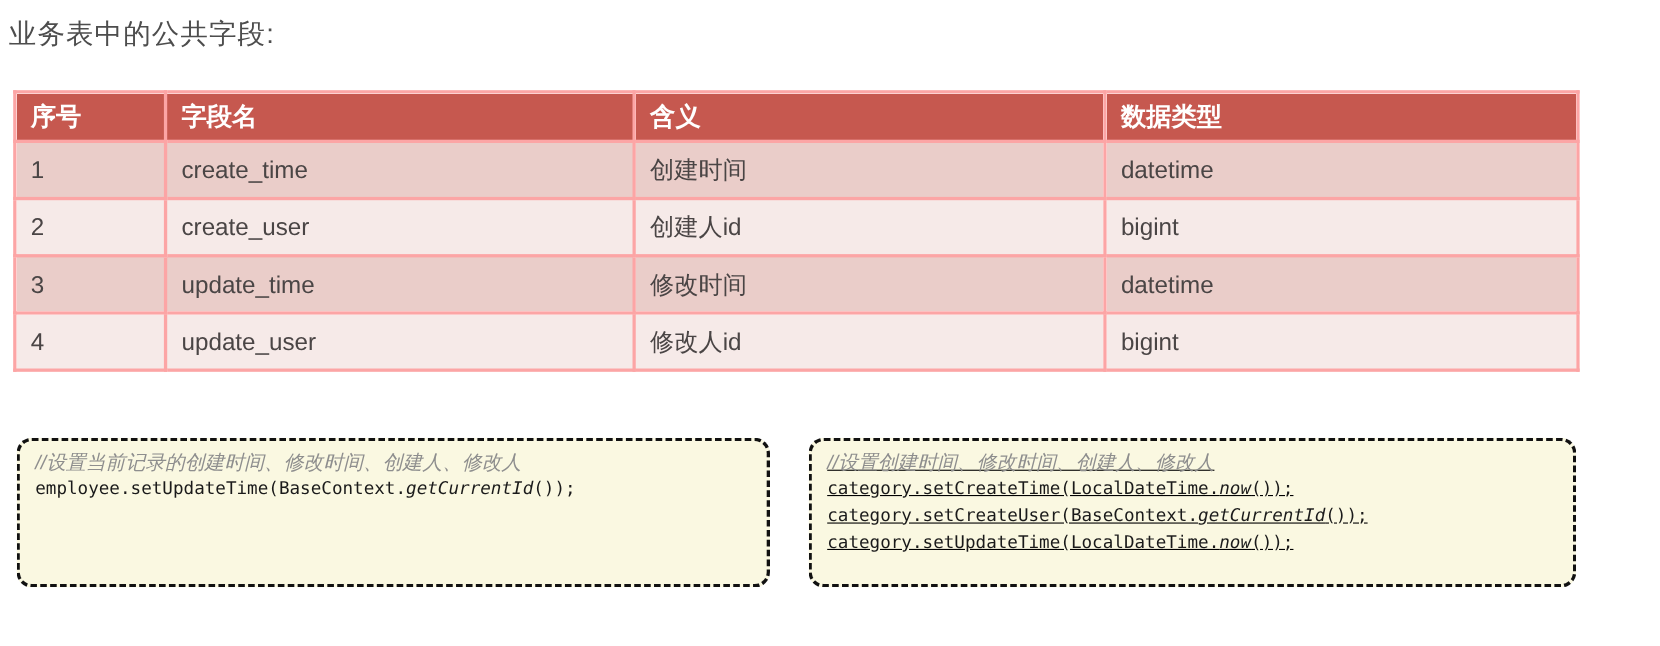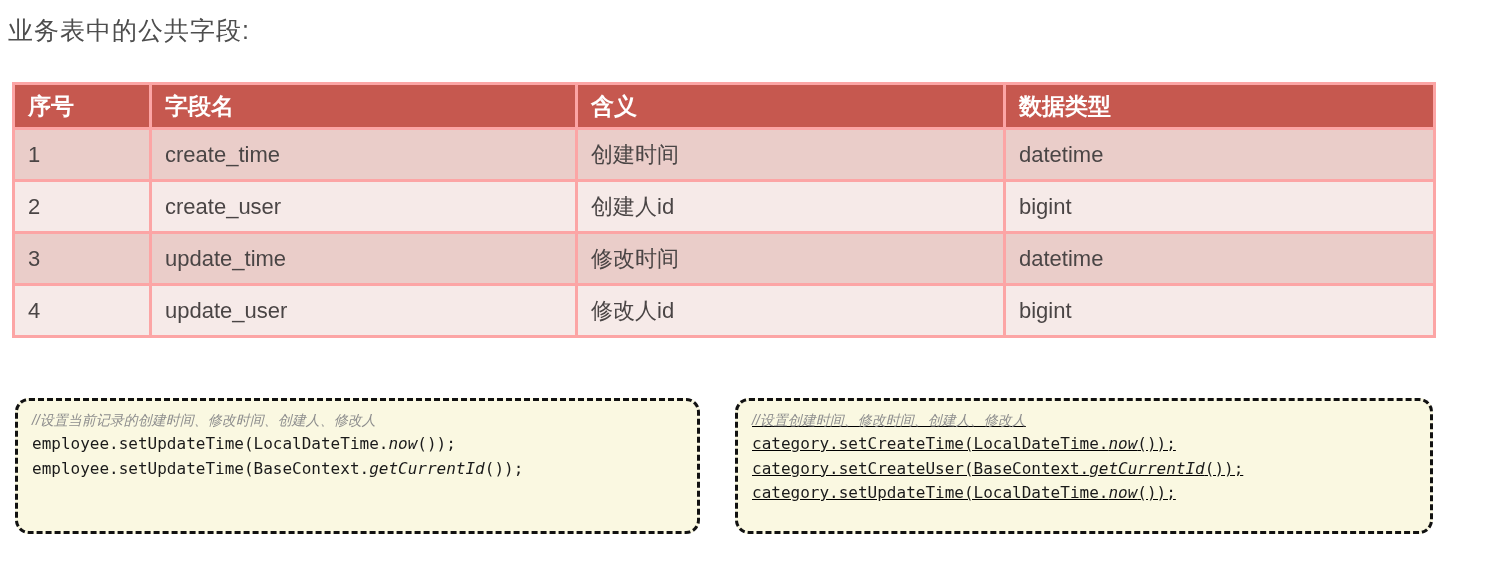--- a/index.html
+++ b/index.html
@@ -59,21 +59,21 @@
     border-radius: 14px;
     padding: 7px 0 0 14px;
     overflow: hidden;
   }
   .code-box.left  { left: 15px;  width: 685px; }
   .code-box.right { left: 735px; width: 698px; text-decoration: underline; }
 
   .comment {
     font-family: "Liberation Sans", sans-serif;
     font-style: italic;
-    font-size: 14px;
+    font-size: 18px;
     color: var(--comment-text, #8e8e8e);
     line-height: 24px;
     white-space: nowrap;
   }
   .code-line {
     font-family: "DejaVu Sans Mono", "Liberation Mono", monospace;
     font-size: 16px;
     color: var(--code-text, #1a1a1a);
     line-height: 24.5px;
     white-space: nowrap;
@@ -125,21 +125,20 @@
           <td>4</td>
           <td>update_user</td>
           <td>修改人id</td>
           <td>bigint</td>
         </tr>
       </tbody>
   </table>
 
   <div class="code-box left">
       <div class="comment">//设置当前记录的创建时间、修改时间、创建人、修改人</div>
-      <div class="code-line"><span>employee.setUpdateTime(LocalDateTime.</span><span class="it">now</span><span>());</span></div>
       <div class="code-line"><span>employee.setUpdateTime(BaseContext.</span><span class="it">getCurrentId</span><span>());</span></div>
     </div>
 
   <div class="code-box right">
       <div class="comment">//设置创建时间、修改时间、创建人、修改人</div>
       <div class="code-line"><span>category.setCreateTime(LocalDateTime.</span><span class="it">now</span><span>());</span></div>
       <div class="code-line"><span>category.setCreateUser(BaseContext.</span><span class="it">getCurrentId</span><span>());</span></div>
       <div class="code-line"><span>category.setUpdateTime(LocalDateTime.</span><span class="it">now</span><span>());</span></div>
     </div>
 

